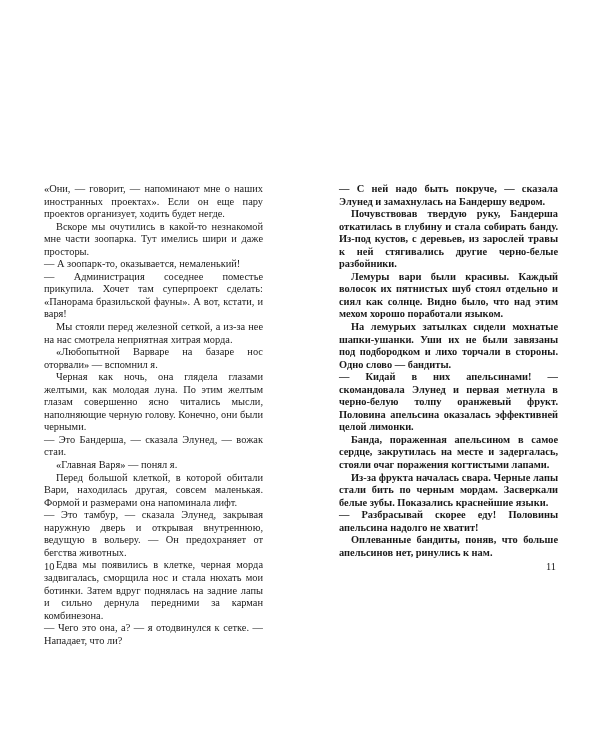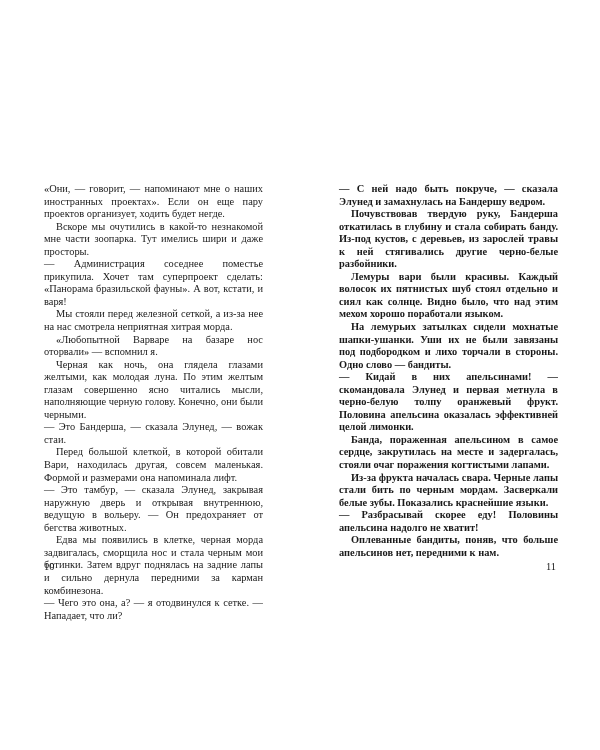--- a/index.html
+++ b/index.html
@@ -27,38 +27,40 @@
   .pagenum.left { left: 44px; }
   .pagenum.right { left: 546px; }
 </style>
 </head>
 <body>
 
 <div class="spread">
   <div class="page left text">
     <p class="dash">«Они, — говорит, — напоминают мне о наших иностранных проектах». Если он еще пару проектов организует, ходить будет негде.</p>
     <p class="indent">Вскоре мы очутились в какой-то незнакомой мне части зоопарка. Тут имелись шири и даже просторы.</p>
+    <p class="dash">— А зоопарк-то, оказывается, немаленький!</p>
     <p class="dash">— Администрация соседнее поместье прикупила. Хочет там суперпроект сделать: «Панорама бразильской фауны». А вот, кстати, и варя!</p>
     <p class="indent">Мы стояли перед железной сеткой, а из-за нее на нас смотрела неприятная хитрая морда.</p>
     <p class="indent">«Любопытной Варваре на базаре нос оторвали» — вспомнил я.</p>
     <p class="indent">Черная как ночь, она глядела глазами желтыми, как молодая луна. По этим желтым глазам совершенно ясно читались мысли, наполняющие черную голову. Конечно, они были черными.</p>
     <p class="dash">— Это Бандерша, — сказала Элунед, — вожак стаи.</p>
+    <p class="indent">«Главная Варя» — понял я.</p>
     <p class="indent">Перед большой клеткой, в которой обитали Вари, находилась другая, совсем маленькая. Формой и размерами она напоминала лифт.</p>
     <p class="dash">— Это тамбур, — сказала Элунед, закрывая наружную дверь и открывая внутреннюю, ведущую в вольеру. — Он предохраняет от бегства животных.</p>
-    <p class="indent">Едва мы появились в клетке, черная морда задвигалась, сморщила нос и стала черным мои ботинки. Затем вдруг поднялась на задние лапы и сильно дернула передними за карман комбинезона.</p>
+    <p class="indent">Едва мы появились в клетке, черная морда задвигалась, сморщила нос и стала нюхать мои ботинки. Затем вдруг поднялась на задние лапы и сильно дернула передними за карман комбинезона.</p>
     <p class="dash">— Чего это она, а? — я отодвинулся к сетке. — Нападает, что ли?</p>
   </div>
 
   <div class="page right text">
     <p class="dash">— С ней надо быть покруче, — сказала Элунед и замахнулась на Бандершу ведром.</p>
     <p class="indent">Почувствовав твердую руку, Бандерша откатилась в глубину и стала собирать банду. Из-под кустов, с деревьев, из зарослей травы к ней стягивались другие черно-белые разбойники.</p>
     <p class="indent">Лемуры вари были красивы. Каждый волосок их пятнистых шуб стоял отдельно и сиял как солнце. Видно было, что над этим мехом хорошо поработали языком.</p>
     <p class="indent">На лемурьих затылках сидели мохнатые шапки-ушанки. Уши их не были завязаны под подбородком и лихо торчали в стороны. Одно слово — бандиты.</p>
     <p class="dash">— Кидай в них апельсинами! — скомандовала Элунед и первая метнула в черно-белую толпу оранжевый фрукт. Половина апельсина оказалась эффективней целой лимонки.</p>
     <p class="indent">Банда, пораженная апельсином в самое сердце, закрутилась на месте и задергалась, стояли очаг поражения когтистыми лапами.</p>
     <p class="indent">Из-за фрукта началась свара. Черные лапы стали бить по черным мордам. Засверкали белые зубы. Показались краснейшие языки.</p>
     <p class="dash">— Разбрасывай скорее еду! Половины апельсина надолго не хватит!</p>
-    <p class="indent">Оплеванные бандиты, поняв, что больше апельсинов нет, передними к нам.</p>
+    <p class="indent">Оплеванные бандиты, поняв, что больше апельсинов нет, ринулись к нам.</p>
   </div>
 
   <div class="pagenum left">10</div>
   <div class="pagenum right">11</div>
 </div>
 
 </body></html>

